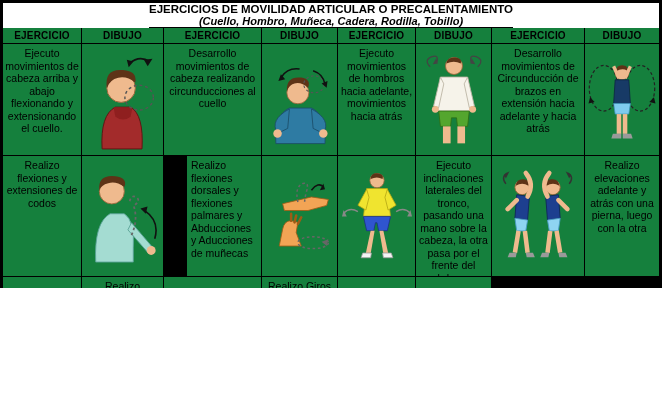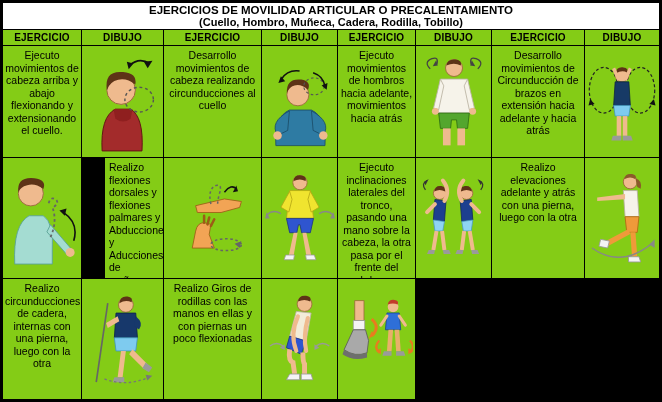--- a/index.html
+++ b/index.html
@@ -1,34 +1,34 @@
 <!DOCTYPE html>
 <html><head>
 <meta charset="utf-8">
 <style>
   html,body{margin:0;padding:0;background:#fff;}
   body{font-family:"Liberation Sans", sans-serif; color:#000;}
   .sheet{
-    width:662px;height:402px;box-sizing:border-box;
+    width:662px;height:288px;box-sizing:border-box;
     border:3px solid #000;background:#fff;
-    display:flex;flex-direction:column;
+    display:flex;flex-direction:column;align-items:center;
   }
   .titlebar{
     height:27px;box-sizing:border-box;border-bottom:1px solid #000;
     display:flex;flex-direction:column;align-items:center;justify-content:center;
     text-align:center;
   }
   .titlebar .t1{font-size:11.5px;font-weight:bold;line-height:12px;}
-  .titlebar .t2{font-size:11px;font-weight:bold;line-height:12px;}
+  .titlebar .t2{font-size:11px;font-weight:bold;line-height:12px;font-style:italic;}
   .grid{
     flex:1;display:grid;background:#000;gap:1px;
     grid-template-columns:78px 81px 97px 75px 77px 75px 92px 74px;
     grid-template-rows:15px 111px 120px 120px;
   }
-  .cell{background:#84cc16;overflow:hidden;box-sizing:border-box;}
+  .cell{background:#15803d;overflow:hidden;box-sizing:border-box;}
   .hcell{
     display:flex;align-items:center;justify-content:center;
     font-size:10px;font-weight:bold;letter-spacing:.2px;
   }
   .ex{
     padding:3px 2px 2px 2px;font-size:10.5px;line-height:12.5px;
     text-align:center;display:block;
   }
   .ex.left{text-align:left;padding-left:4px;margin-left:23px;}
   .draw{display:flex;align-items:center;justify-content:center;}
@@ -117,20 +117,21 @@
         <path d="M52 30 L59 14 L55 12 L48 28 Z" fill="#efba8e"></path>
         <path d="M37 31 L55 31 L57 62 L35 62 Z" fill="#173a66" stroke="#0c2340"></path>
         <path d="M35 62 L57 62 L55 76 L37 76 Z" fill="#7ecbef" stroke="#3f94bd"></path>
         <rect x="39" y="76" width="6" height="26" fill="#efba8e"></rect>
         <rect x="47" y="76" width="6" height="26" fill="#efba8e"></rect>
         <path d="M34 102 L45 102 L45 108 L32 108Z" fill="#9a9a9a"></path>
         <path d="M47 102 L58 102 L60 108 L47 108Z" fill="#9a9a9a"></path>
       </svg>
     </div>
 
+    <div class="cell ex">Realizo flexiones y extensiones de codos</div>
     <div class="cell draw">
       <svg viewBox="0 0 85 105" width="76" height="100">
         <circle cx="30" cy="25" r="14" fill="#efba8e" stroke="#99663a"></circle>
         <path d="M16 24 Q14 6 34 8 Q48 10 44 20 Q34 13 26 16 Q18 18 16 24Z" fill="#5e3317"></path>
         <path d="M12 104 Q10 60 28 50 L44 50 Q56 58 54 88 L54 104 Z" fill="#a4dcd2" stroke="#5aa396"></path>
         <path d="M52 60 L76 88 L70 93 L48 68 Z" fill="#a4dcd2" stroke="#5aa396"></path>
         <circle cx="74" cy="91" r="5" fill="#efba8e"></circle>
         <path d="M52 74 Q60 56 54 40" fill="none" stroke="#666" stroke-width="2" stroke-dasharray="3 3"></path>
         <path d="M50 36 q2 -8 8 -4 q4 3 -2 8" fill="none" stroke="#666" stroke-width="2" stroke-dasharray="3 3"></path>
         <path d="M78 78 Q84 58 66 46" fill="none" stroke="#111" stroke-width="1.8"></path>

